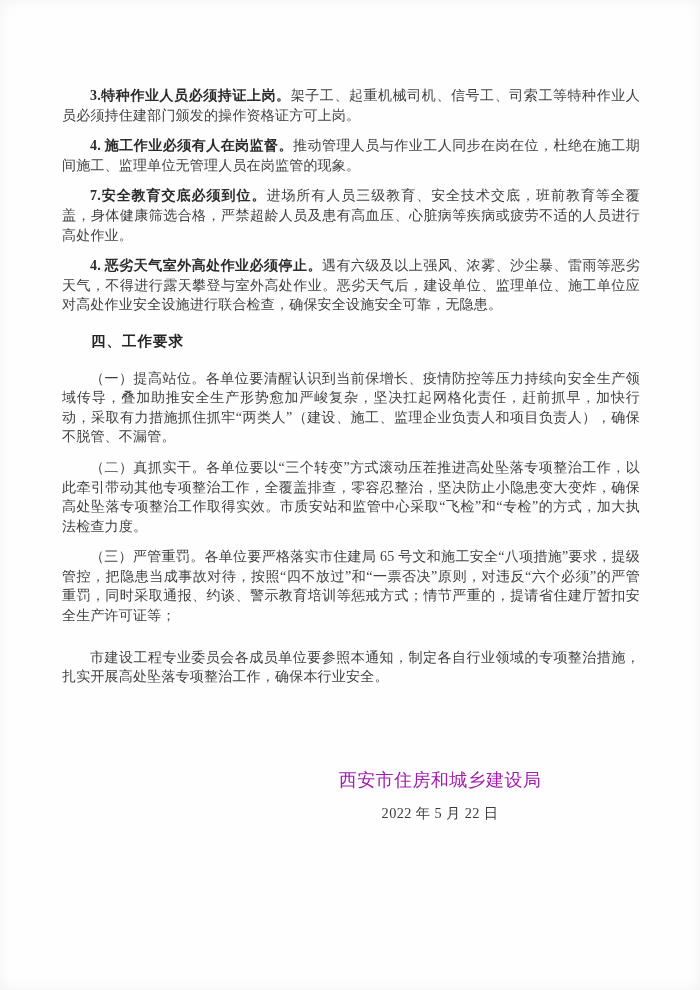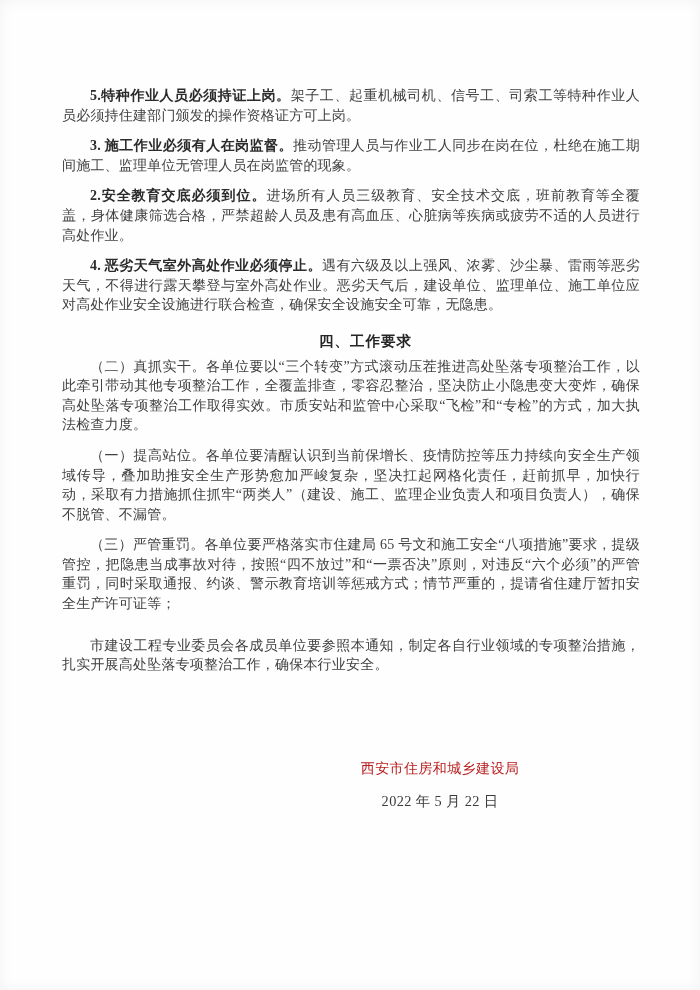--- a/index.html
+++ b/index.html
@@ -32,70 +32,69 @@
     font-weight: bold;
     color: #2b2b2b;
   }
   .section-heading {
     font-size: 14.5px;
     line-height: 19.6px;
     font-weight: bold;
     color: #262626;
     text-indent: 2em;
     margin-top: 17px;
-    margin-bottom: 5px;
+    margin-bottom: 17px;
     letter-spacing: 1px;
-    text-align: center;
   }
   .closing {
     margin-top: 22px;
   }
   .signature-block {
     margin-top: 84px;
     margin-left: auto;
     margin-right: 110px;
     width: 180px;
     display: flex;
     flex-direction: column;
     align-items: center;
   }
   .signature-org {
-    font-size: 14px;
+    font-size: 18px;
     line-height: 19px;
-    color: #b91c1c;
+    color: #a21caf;
     letter-spacing: 0.4px;
     white-space: nowrap;
   }
   .signature-date {
     margin-top: 14px;
     font-size: 14.3px;
     line-height: 19px;
     color: #3b3b3b;
     letter-spacing: 0.4px;
     white-space: nowrap;
   }
 </style>
 </head>
 <body>
 
 <div class="page">
 
-  <p class="para"><span class="lead">5.特种作业人员必须持证上岗。</span><span>架子工、起重机械司机、信号工、司索工等特种作业人员必须持住建部门颁发的操作资格证方可上岗。</span></p>
+  <p class="para"><span class="lead">3.特种作业人员必须持证上岗。</span><span>架子工、起重机械司机、信号工、司索工等特种作业人员必须持住建部门颁发的操作资格证方可上岗。</span></p>
 
-  <p class="para"><span class="lead">3. 施工作业必须有人在岗监督。</span><span>推动管理人员与作业工人同步在岗在位，杜绝在施工期间施工、监理单位无管理人员在岗监管的现象。</span></p>
+  <p class="para"><span class="lead">4. 施工作业必须有人在岗监督。</span><span>推动管理人员与作业工人同步在岗在位，杜绝在施工期间施工、监理单位无管理人员在岗监管的现象。</span></p>
 
-  <p class="para"><span class="lead">2.安全教育交底必须到位。</span><span>进场所有人员三级教育、安全技术交底，班前教育等全覆盖，身体健康筛选合格，严禁超龄人员及患有高血压、心脏病等疾病或疲劳不适的人员进行高处作业。</span></p>
+  <p class="para"><span class="lead">7.安全教育交底必须到位。</span><span>进场所有人员三级教育、安全技术交底，班前教育等全覆盖，身体健康筛选合格，严禁超龄人员及患有高血压、心脏病等疾病或疲劳不适的人员进行高处作业。</span></p>
 
   <p class="para"><span class="lead">4. 恶劣天气室外高处作业必须停止。</span><span>遇有六级及以上强风、浓雾、沙尘暴、雷雨等恶劣天气，不得进行露天攀登与室外高处作业。恶劣天气后，建设单位、监理单位、施工单位应对高处作业安全设施进行联合检查，确保安全设施安全可靠，无隐患。</span></p>
 
   <h3 class="section-heading">四、工作要求</h3>
 
+  <p class="para">（一）提高站位。各单位要清醒认识到当前保增长、疫情防控等压力持续向安全生产领域传导，叠加助推安全生产形势愈加严峻复杂，坚决扛起网格化责任，赶前抓早，加快行动，采取有力措施抓住抓牢“两类人”（建设、施工、监理企业负责人和项目负责人），确保不脱管、不漏管。</p>
+
   <p class="para">（二）真抓实干。各单位要以“三个转变”方式滚动压茬推进高处坠落专项整治工作，以此牵引带动其他专项整治工作，全覆盖排查，零容忍整治，坚决防止小隐患变大变炸，确保高处坠落专项整治工作取得实效。市质安站和监管中心采取“飞检”和“专检”的方式，加大执法检查力度。</p>
-
-  <p class="para">（一）提高站位。各单位要清醒认识到当前保增长、疫情防控等压力持续向安全生产领域传导，叠加助推安全生产形势愈加严峻复杂，坚决扛起网格化责任，赶前抓早，加快行动，采取有力措施抓住抓牢“两类人”（建设、施工、监理企业负责人和项目负责人），确保不脱管、不漏管。</p>
 
   <p class="para">（三）严管重罚。各单位要严格落实市住建局 65 号文和施工安全“八项措施”要求，提级管控，把隐患当成事故对待，按照“四不放过”和“一票否决”原则，对违反“六个必须”的严管重罚，同时采取通报、约谈、警示教育培训等惩戒方式；情节严重的，提请省住建厅暂扣安全生产许可证等；</p>
 
 
   <p class="para closing">市建设工程专业委员会各成员单位要参照本通知，制定各自行业领域的专项整治措施，扎实开展高处坠落专项整治工作，确保本行业安全。</p>
 
   <div class="signature-block">
     <div class="signature-org">西安市住房和城乡建设局</div>
     <div class="signature-date">2022 年 5 月 22 日</div>
   </div>

